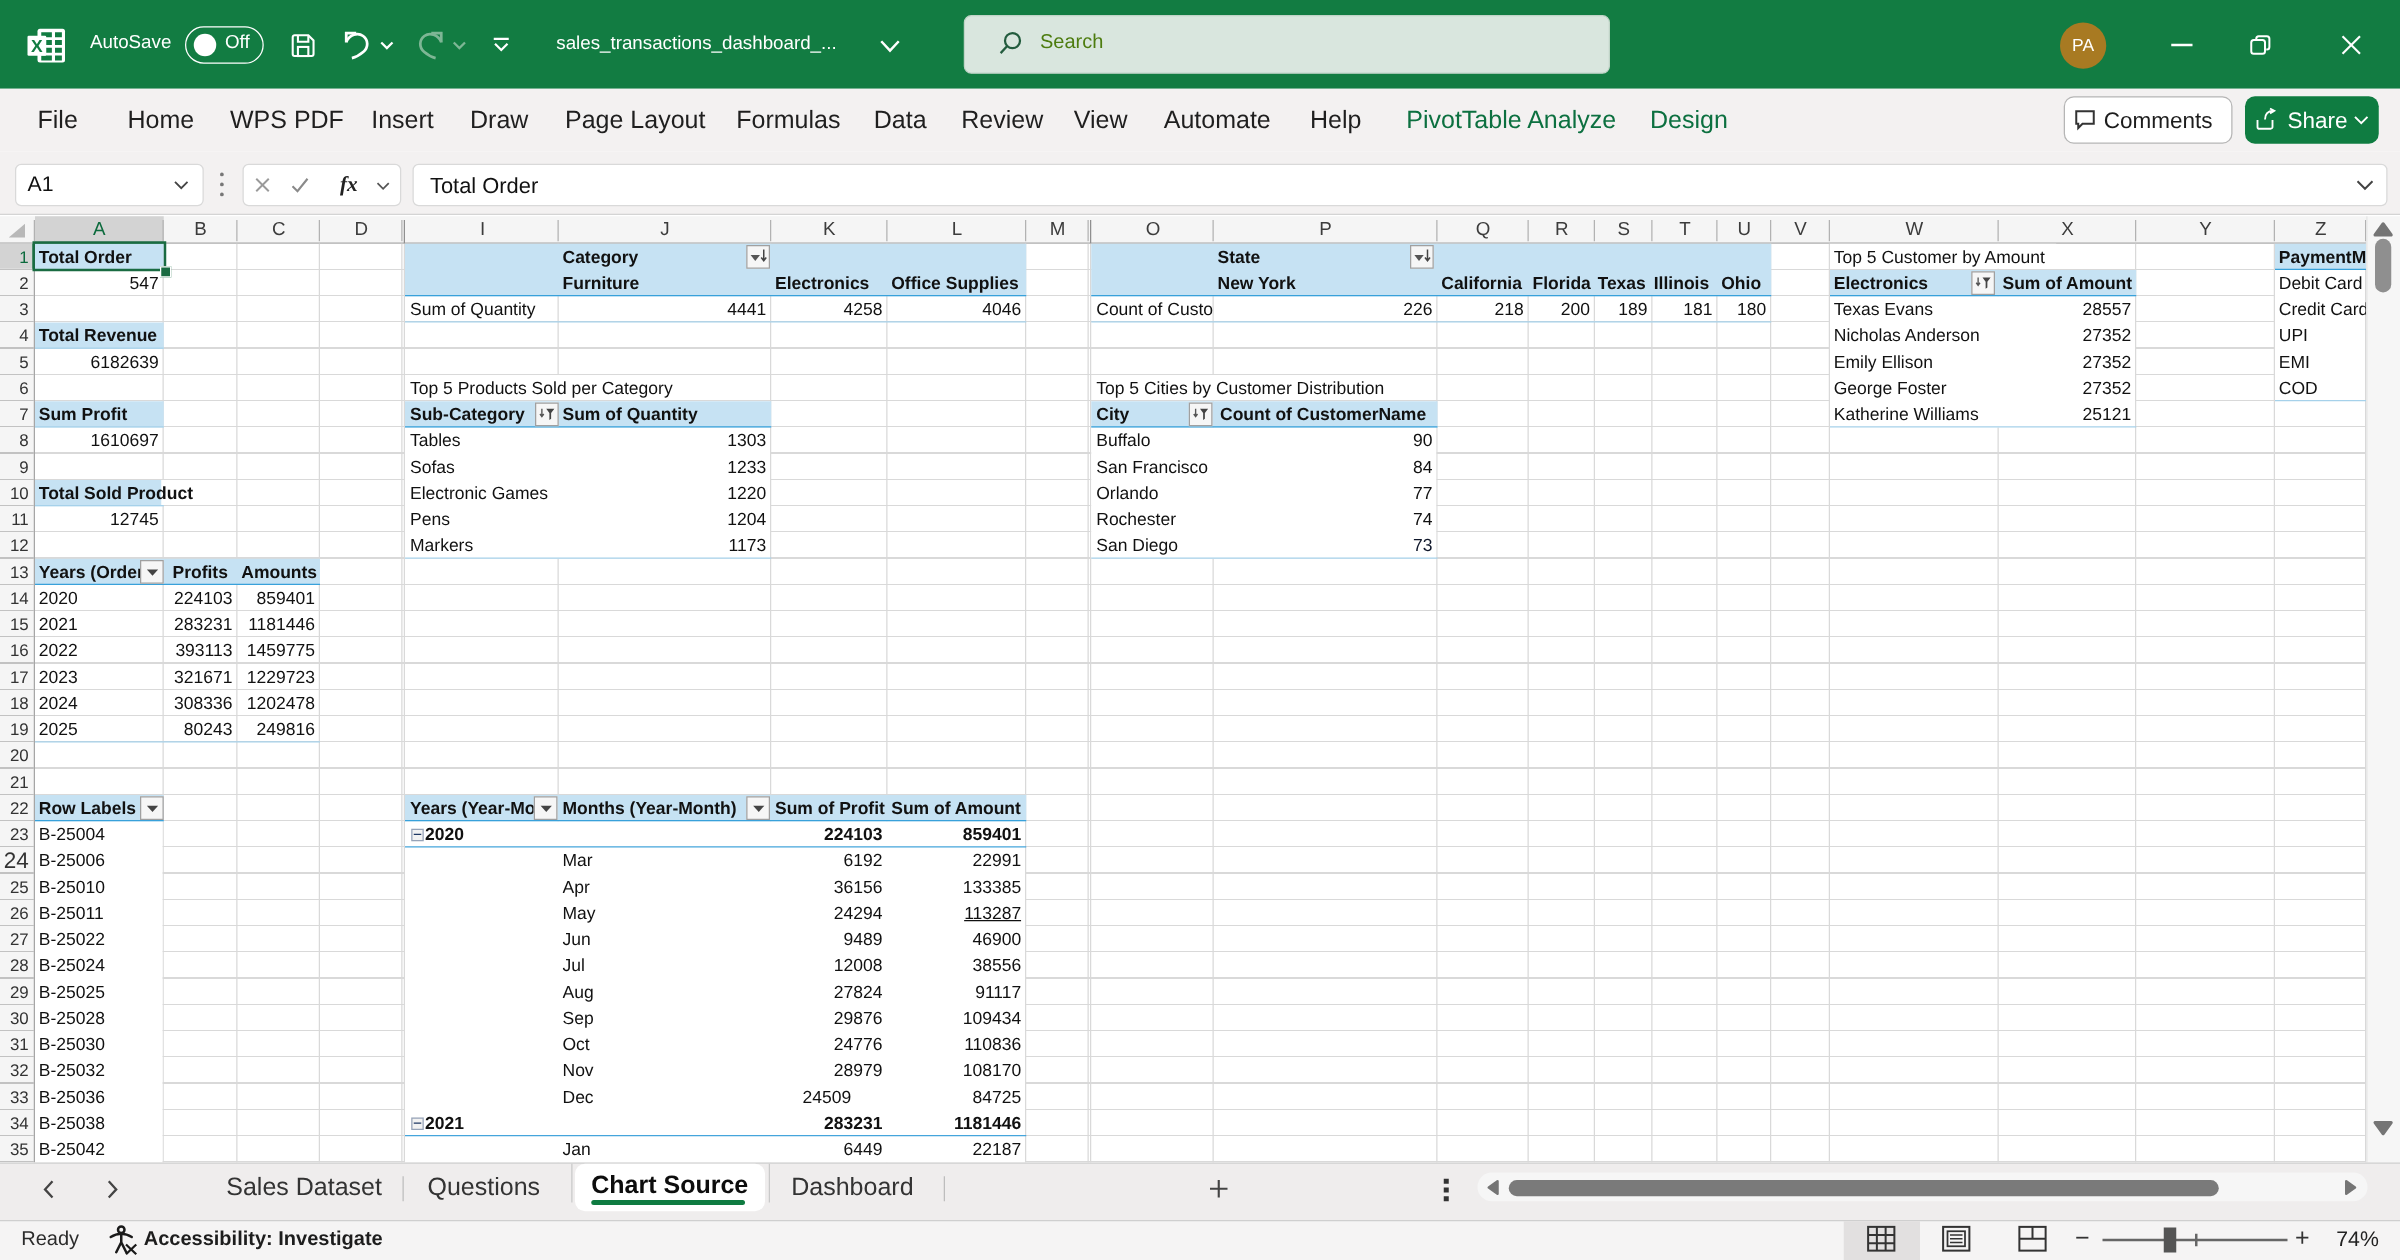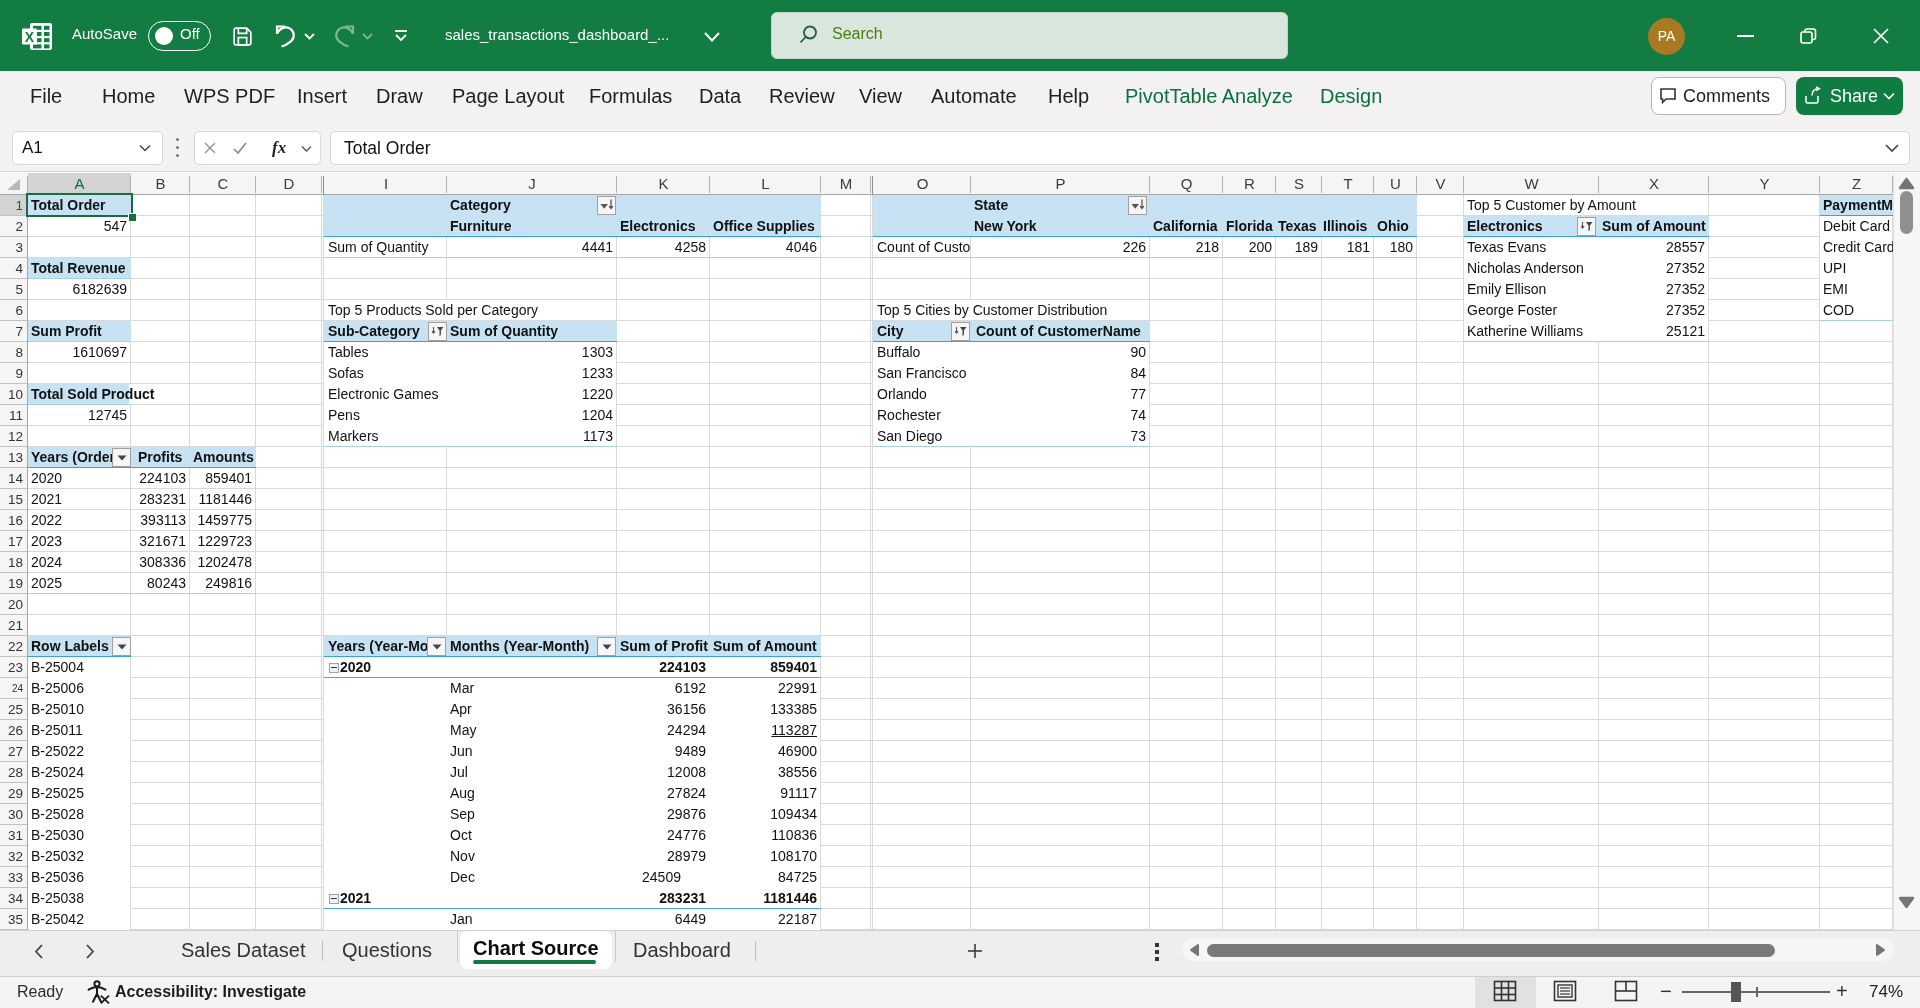--- a/index.html
+++ b/index.html
@@ -211,21 +211,21 @@
 <div class="cell" style="left:0;top:468px;width:23px;text-align:right;font-size:13.5px;color:#333;">14</div>
 <div class="cell" style="left:0;top:489px;width:23px;text-align:right;font-size:13.5px;color:#333;">15</div>
 <div class="cell" style="left:0;top:510px;width:23px;text-align:right;font-size:13.5px;color:#333;">16</div>
 <div class="cell" style="left:0;top:531px;width:23px;text-align:right;font-size:13.5px;color:#333;">17</div>
 <div class="cell" style="left:0;top:552px;width:23px;text-align:right;font-size:13.5px;color:#333;">18</div>
 <div class="cell" style="left:0;top:573px;width:23px;text-align:right;font-size:13.5px;color:#333;">19</div>
 <div class="cell" style="left:0;top:594px;width:23px;text-align:right;font-size:13.5px;color:#333;">20</div>
 <div class="cell" style="left:0;top:615px;width:23px;text-align:right;font-size:13.5px;color:#333;">21</div>
 <div class="cell" style="left:0;top:636px;width:23px;text-align:right;font-size:13.5px;color:#333;">22</div>
 <div class="cell" style="left:0;top:657px;width:23px;text-align:right;font-size:13.5px;color:#333;">23</div>
-<div class="cell" style="left:0;top:678px;width:23px;text-align:right;font-size:10px;color:#333;">24</div>
+<div class="cell" style="left:0;top:678px;width:23px;text-align:right;font-size:18px;color:#333;">24</div>
 <div class="cell" style="left:0;top:699px;width:23px;text-align:right;font-size:13.5px;color:#333;">25</div>
 <div class="cell" style="left:0;top:720px;width:23px;text-align:right;font-size:13.5px;color:#333;">26</div>
 <div class="cell" style="left:0;top:741px;width:23px;text-align:right;font-size:13.5px;color:#333;">27</div>
 <div class="cell" style="left:0;top:762px;width:23px;text-align:right;font-size:13.5px;color:#333;">28</div>
 <div class="cell" style="left:0;top:783px;width:23px;text-align:right;font-size:13.5px;color:#333;">29</div>
 <div class="cell" style="left:0;top:804px;width:23px;text-align:right;font-size:13.5px;color:#333;">30</div>
 <div class="cell" style="left:0;top:825px;width:23px;text-align:right;font-size:13.5px;color:#333;">31</div>
 <div class="cell" style="left:0;top:846px;width:23px;text-align:right;font-size:13.5px;color:#333;">32</div>
 <div class="cell" style="left:0;top:867px;width:23px;text-align:right;font-size:13.5px;color:#333;">33</div>
 <div class="cell" style="left:0;top:888px;width:23px;text-align:right;font-size:13.5px;color:#333;">34</div>

